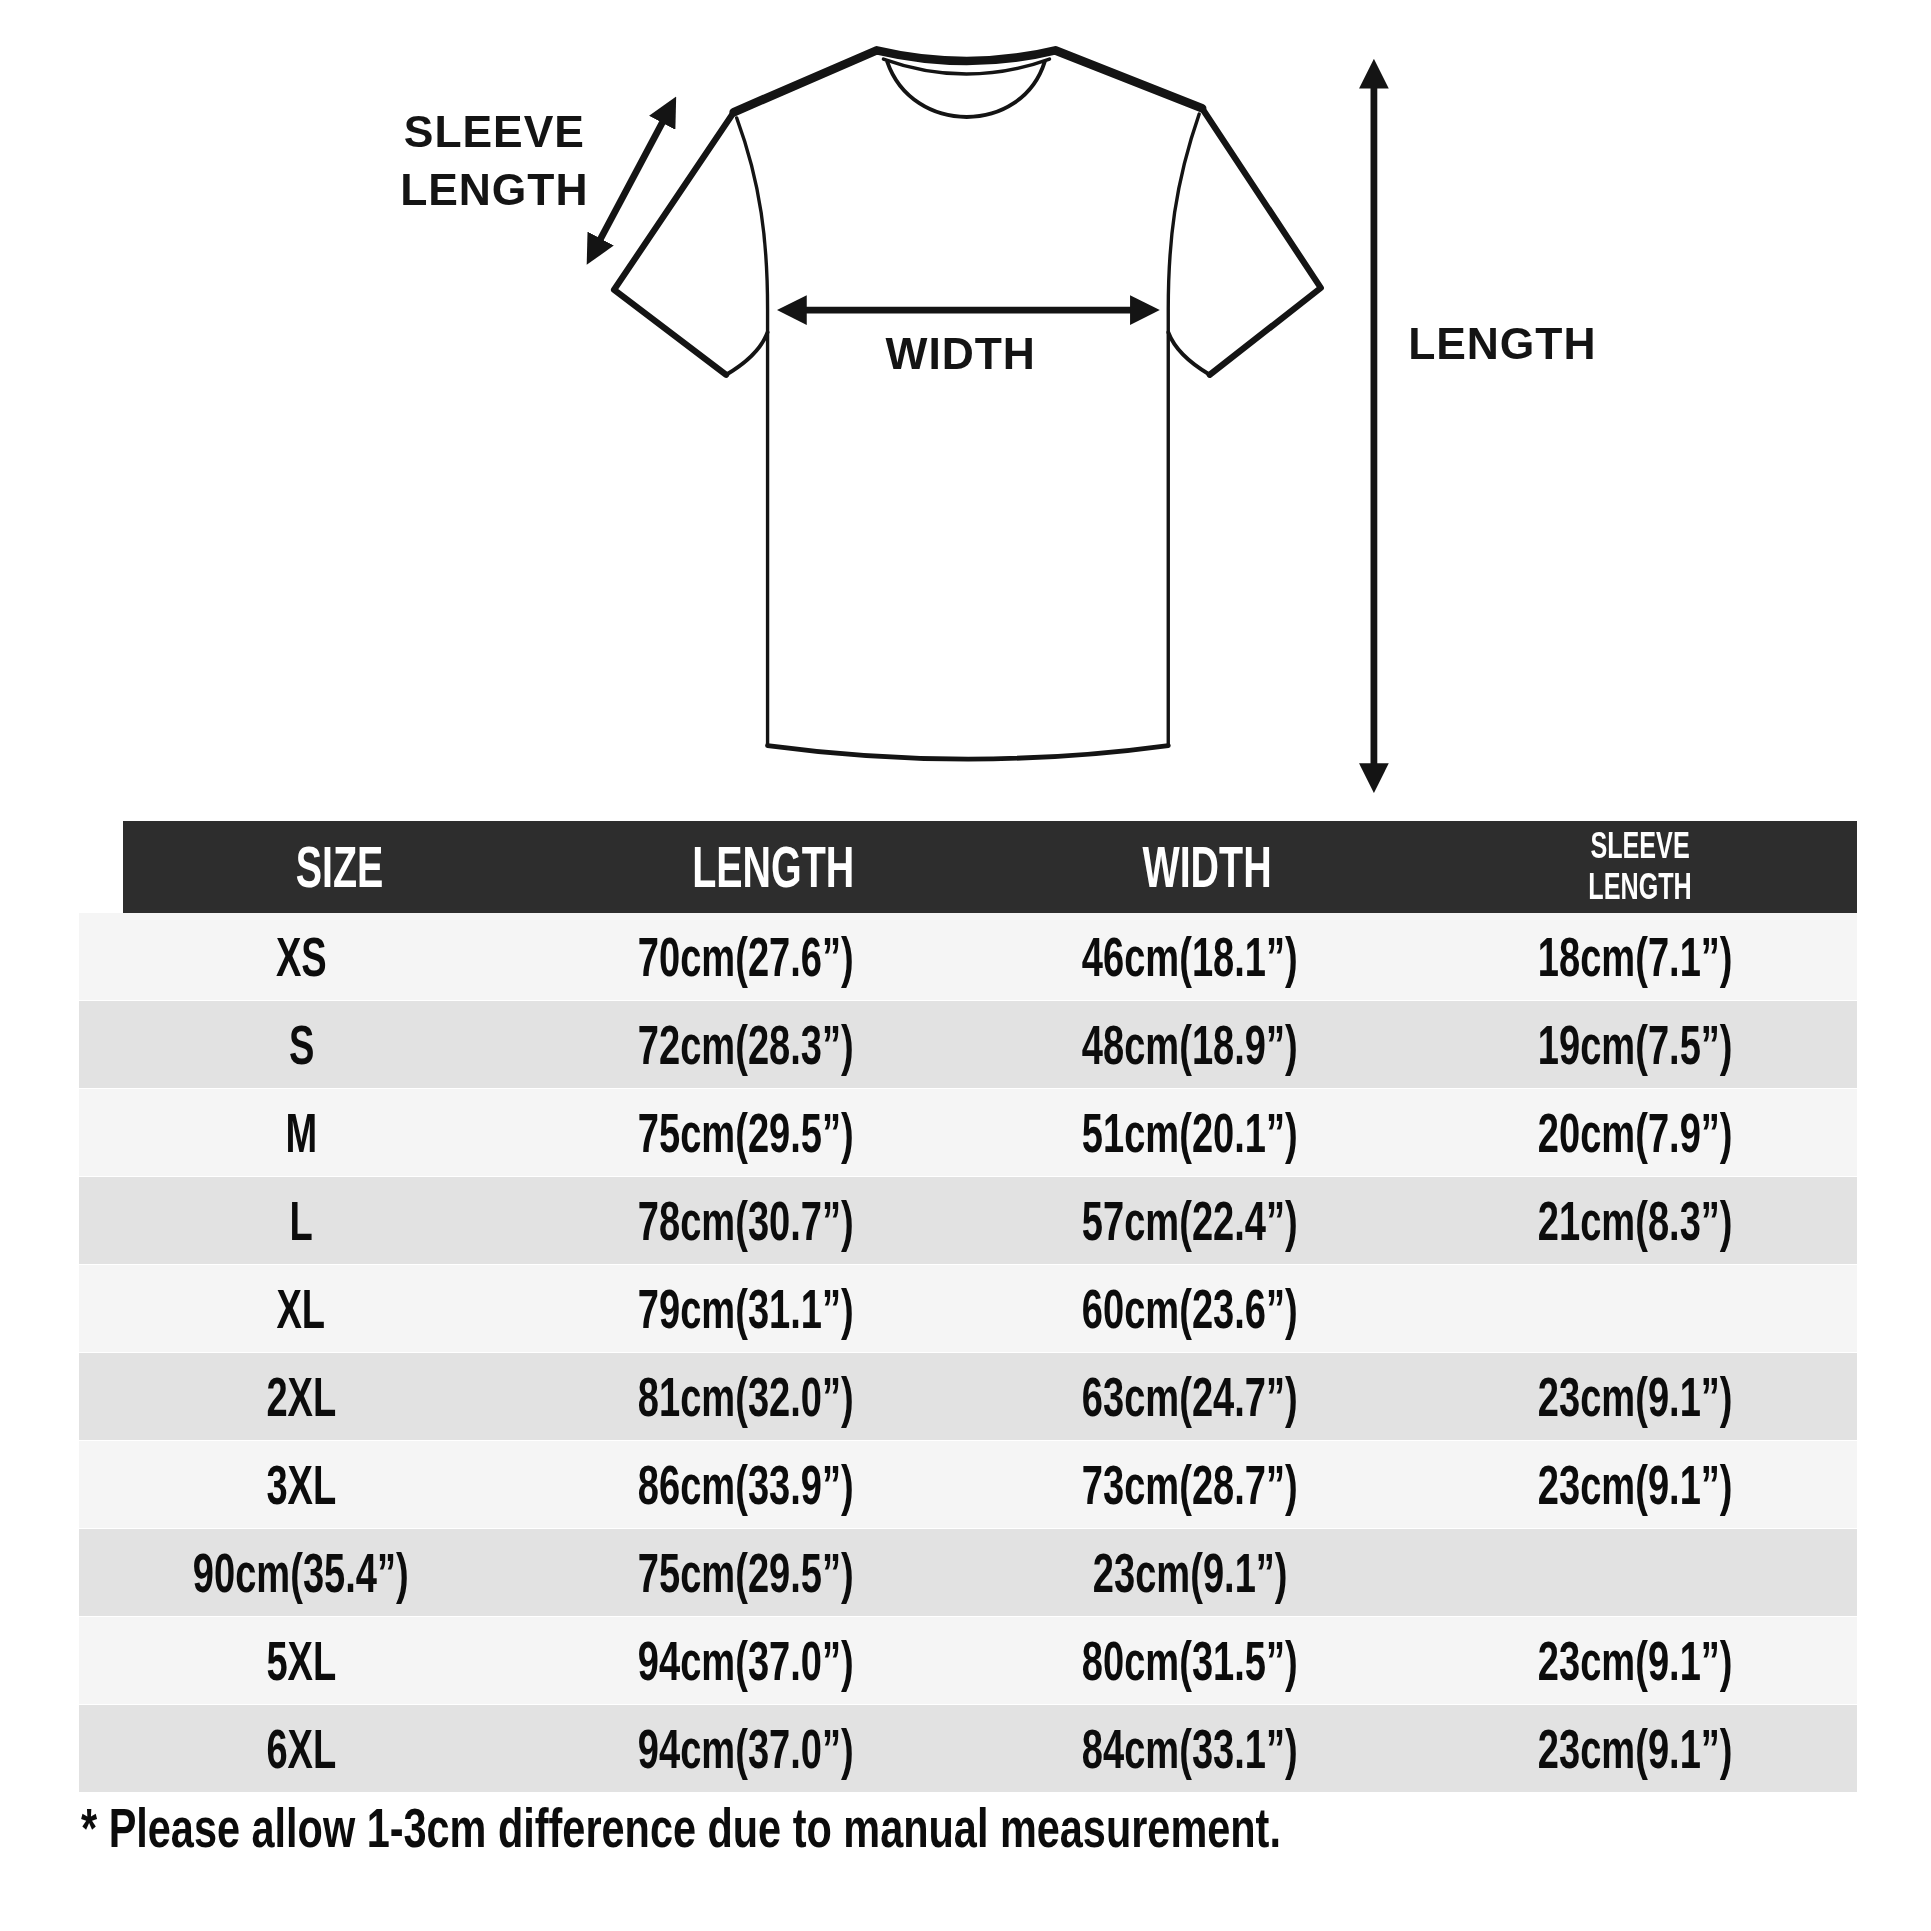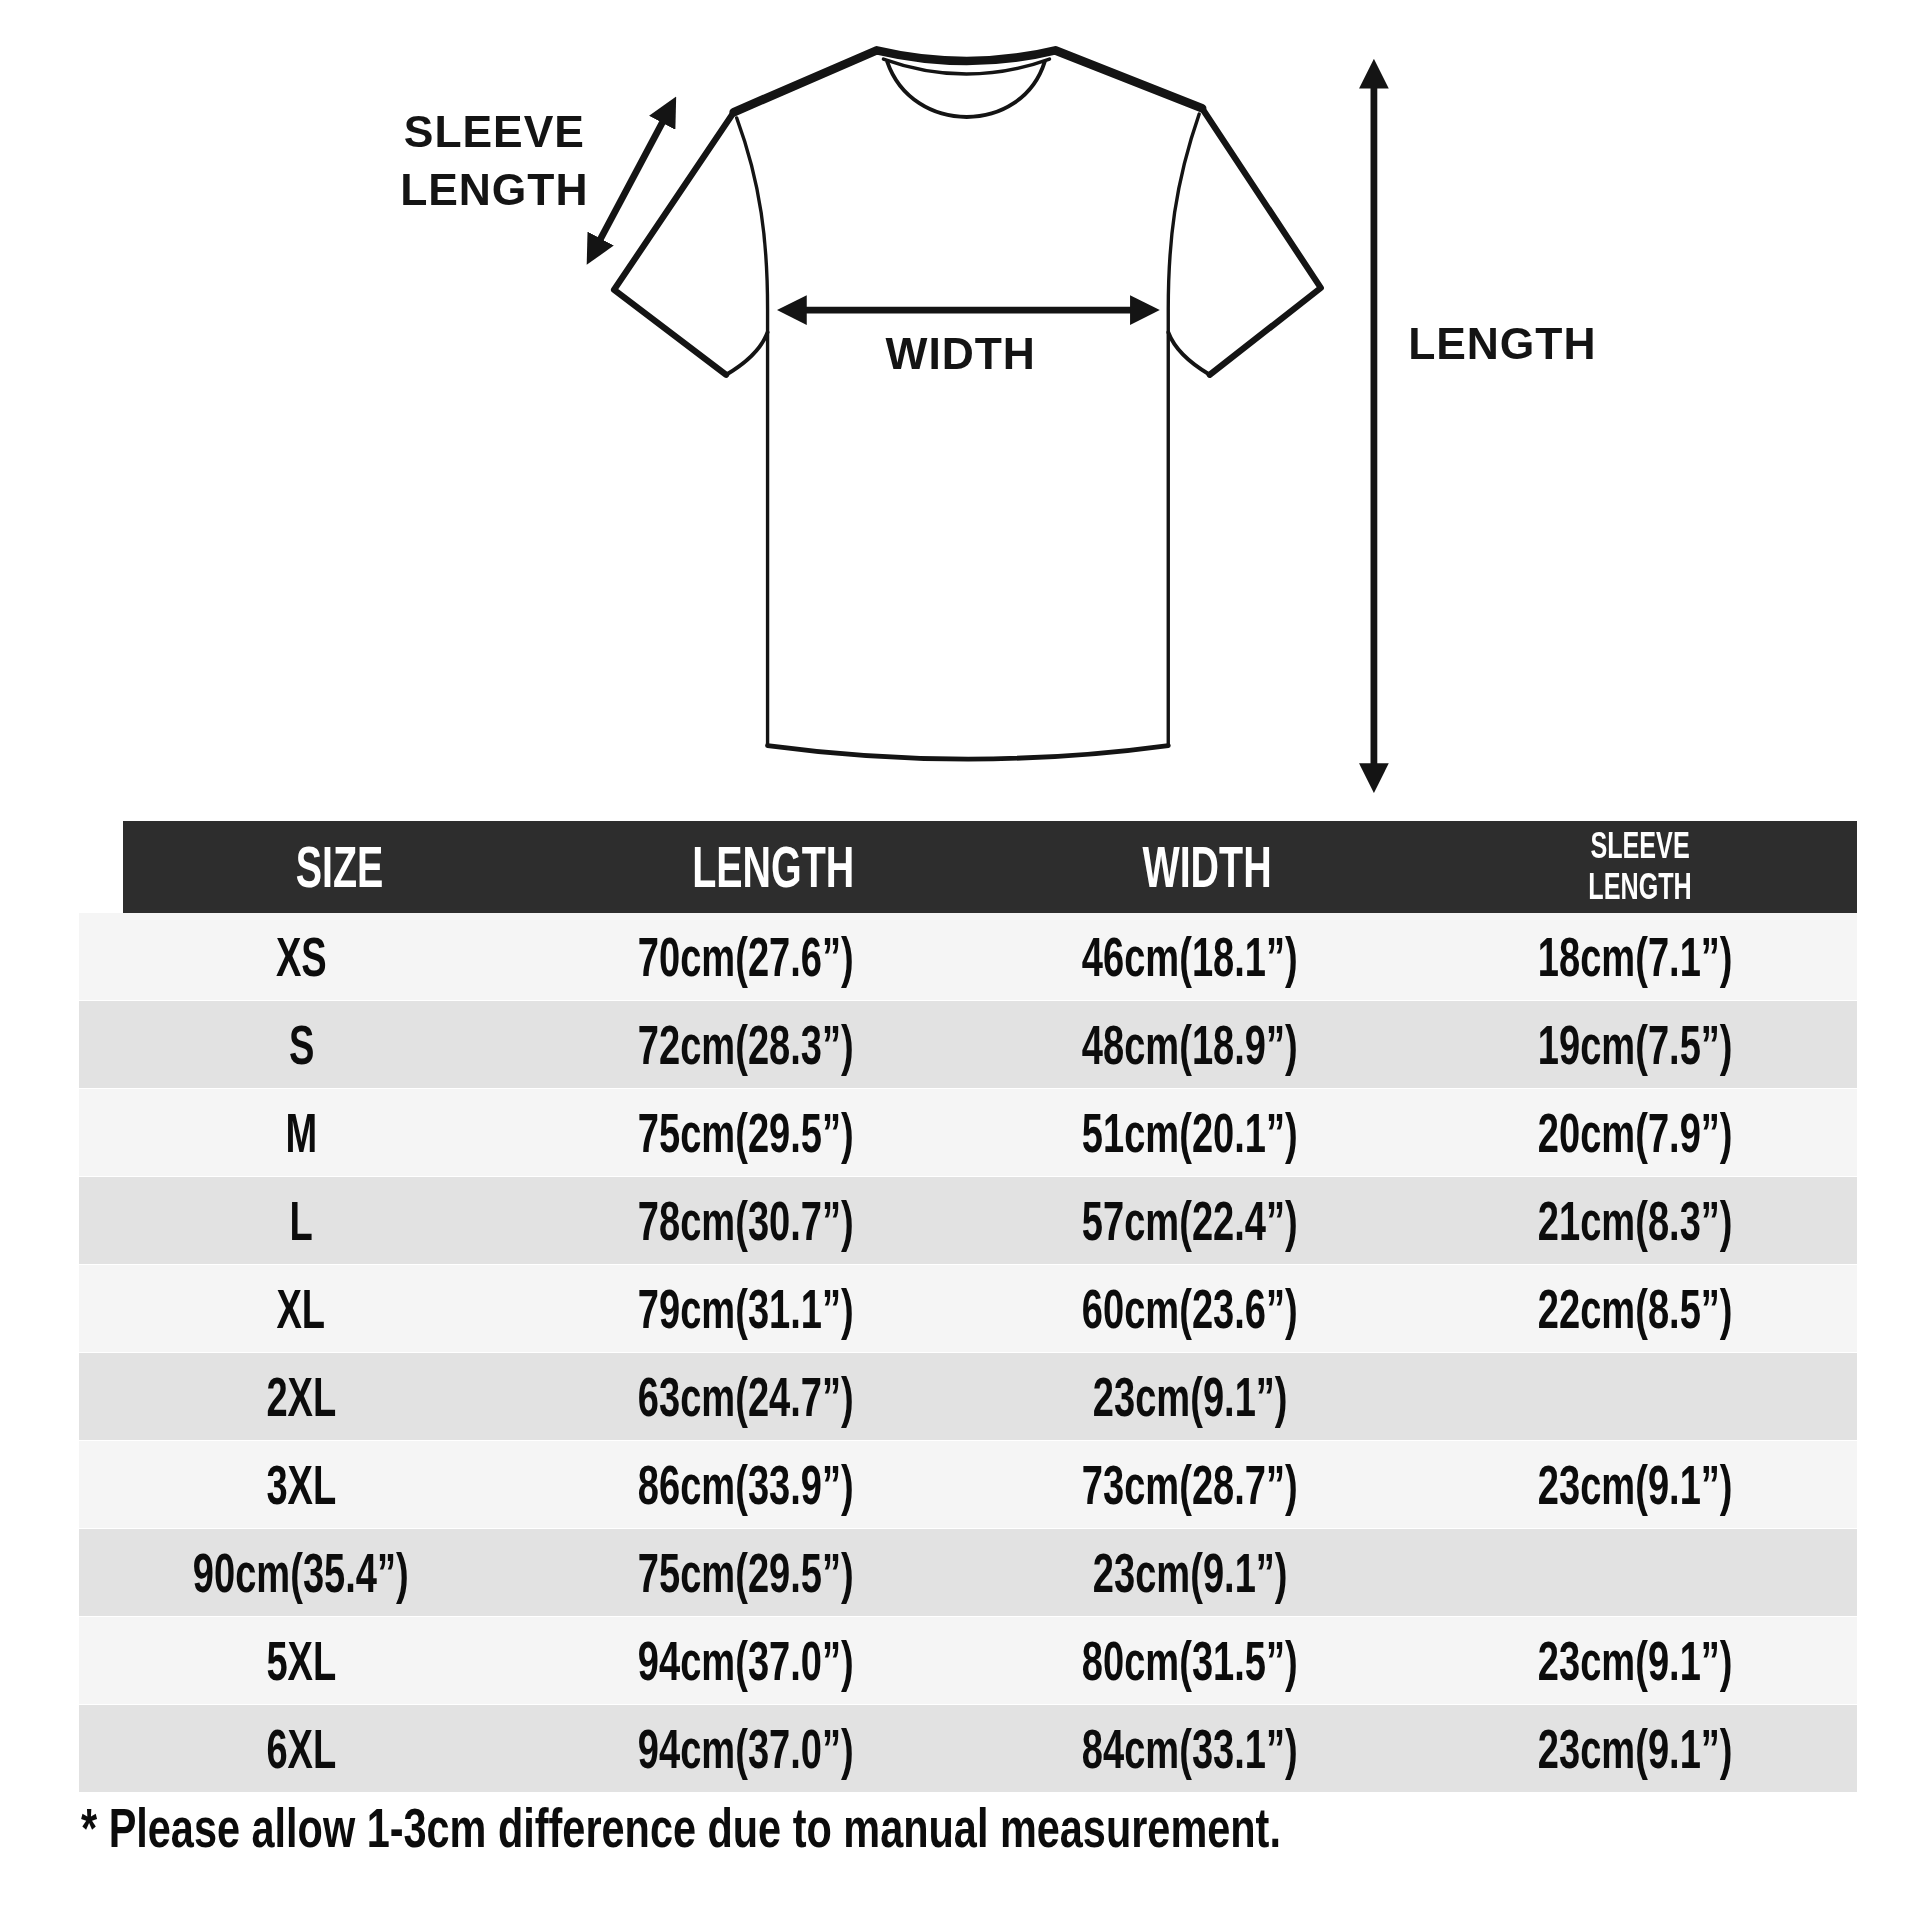--- a/index.html
+++ b/index.html
@@ -193,25 +193,25 @@
       <div class="td"><span class="cond">L</span></div>
       <div class="td"><span class="cond">78cm(30.7”)</span></div>
       <div class="td"><span class="cond">57cm(22.4”)</span></div>
       <div class="td"><span class="cond">21cm(8.3”)</span></div>
     </div>
 
     <div class="tr odd">
       <div class="td"><span class="cond">XL</span></div>
       <div class="td"><span class="cond">79cm(31.1”)</span></div>
       <div class="td"><span class="cond">60cm(23.6”)</span></div>
-      <div class="td"><span class="cond">22cm(8.5”)</span></div>
     </div>
 
     <div class="tr even">
       <div class="td"><span class="cond">2XL</span></div>
+      <div class="td"><span class="cond">81cm(32.0”)</span></div>
       <div class="td"><span class="cond">63cm(24.7”)</span></div>
       <div class="td"><span class="cond">23cm(9.1”)</span></div>
     </div>
 
     <div class="tr odd">
       <div class="td"><span class="cond">3XL</span></div>
       <div class="td"><span class="cond">86cm(33.9”)</span></div>
       <div class="td"><span class="cond">73cm(28.7”)</span></div>
       <div class="td"><span class="cond">23cm(9.1”)</span></div>
     </div>

